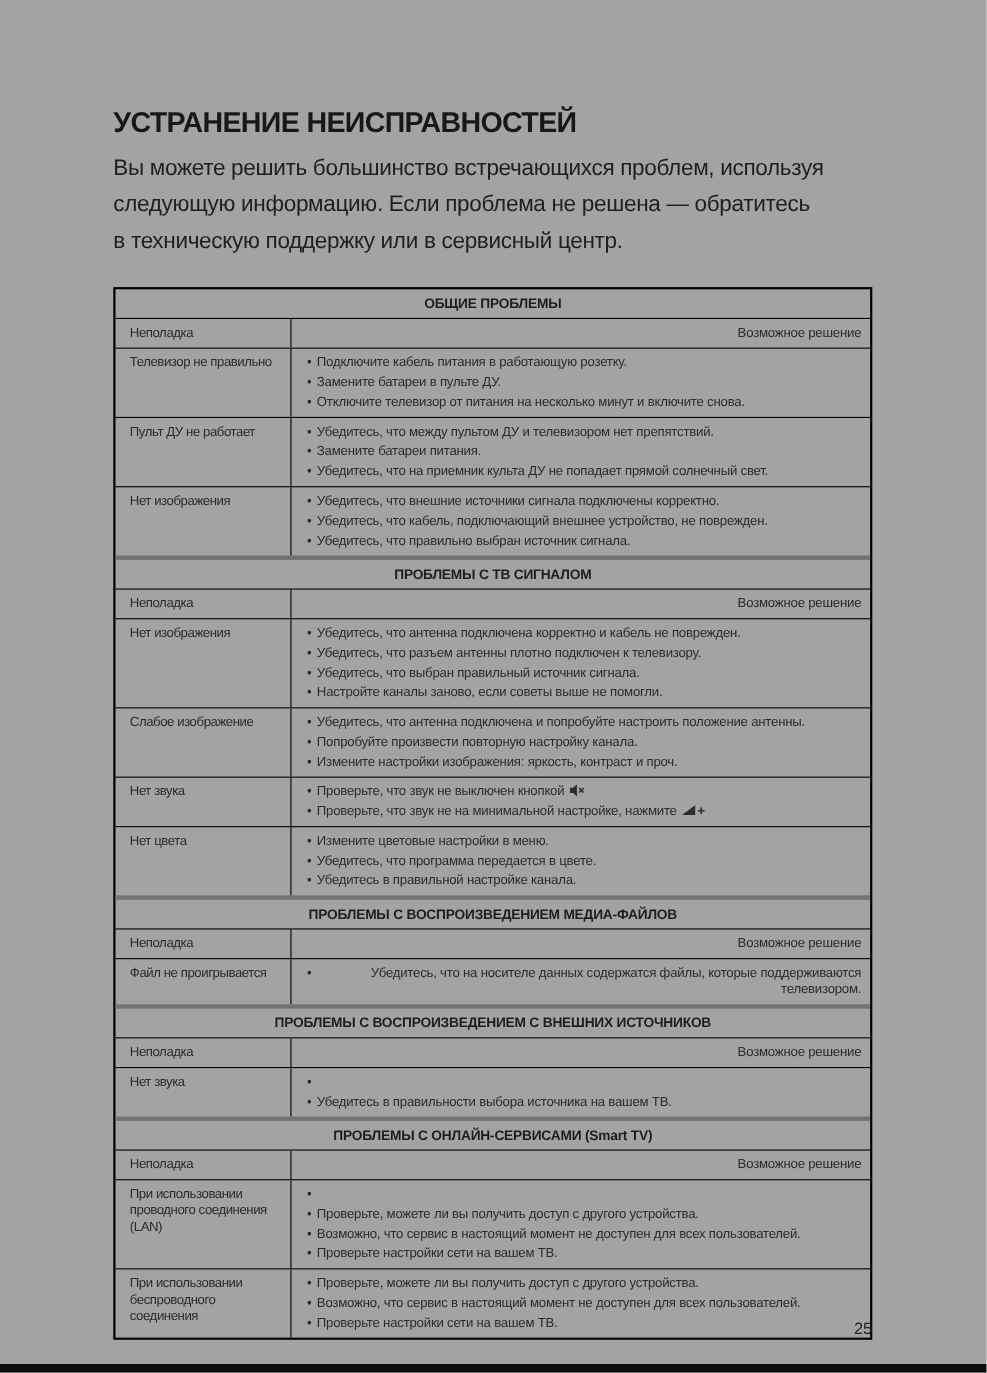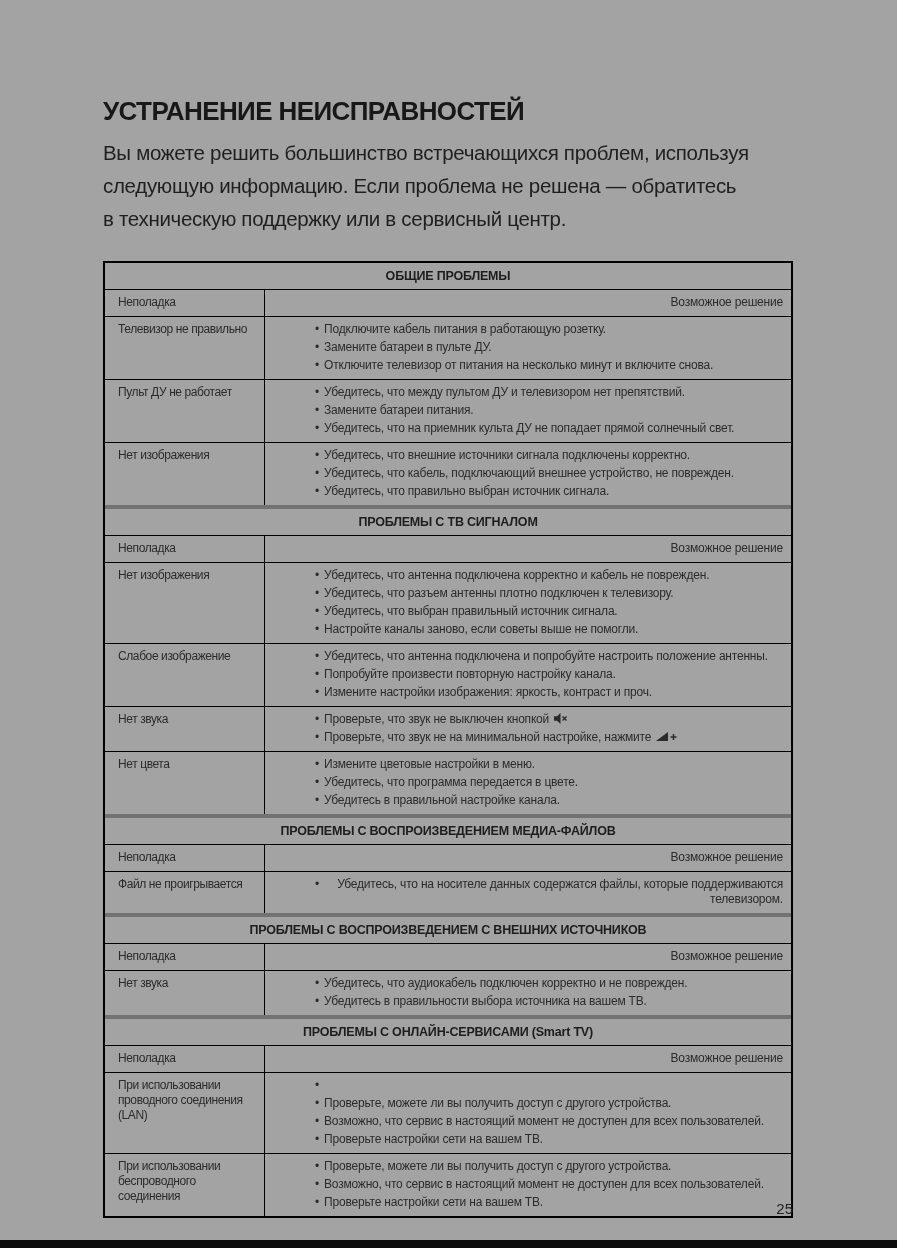--- a/index.html
+++ b/index.html
@@ -36,21 +36,20 @@
     font-size:12.5px;
     padding:6px 4px 6px 4px;
     border-top:4px solid #737373;
     color:#1d1d1d;
   }
   .ts-table > .section:first-child .section-title { border-top:none; }
   .trow {
     display:grid;
     grid-template-columns:160px 1fr;
     border-top:1.5px solid #000;
-    gap:36px;
   }
   .cell-problem {
     border-right:1.5px solid #000;
     padding:5px 8px 6px 13px;
     line-height:15px;
     letter-spacing:-0.4px;
   }
   .cell-solution { padding:5px 8px 6px 14px; line-height:15px;text-align:right; }
   .sol-line { display:flex; align-items:flex-start; }
   .sol-line + .sol-line { margin-top:3px; }
@@ -244,21 +243,20 @@
           <div class="section-title">ПРОБЛЕМЫ С ВОСПРОИЗВЕДЕНИЕМ С ВНЕШНИХ ИСТОЧНИКОВ</div>
           <div class="trow">
             <div class="cell-problem">Неполадка</div>
             <div class="cell-solution">Возможное решение</div>
           </div>
           <div class="trow">
             <div class="cell-problem">Нет звука</div>
             <div class="cell-solution">
               <div class="sol-line">
                 <span class="bullet">•</span>
-                <span>Убедитесь, что аудиокабель подключен корректно и не поврежден.</span>
               </div>
               <div class="sol-line">
                 <span class="bullet">•</span>
                 <span>Убедитесь в правильности выбора источника на вашем ТВ.</span>
               </div>
             </div>
           </div>
         </div>
         <div class="section">
           <div class="section-title">ПРОБЛЕМЫ С ОНЛАЙН-СЕРВИСАМИ (Smart TV)</div>

